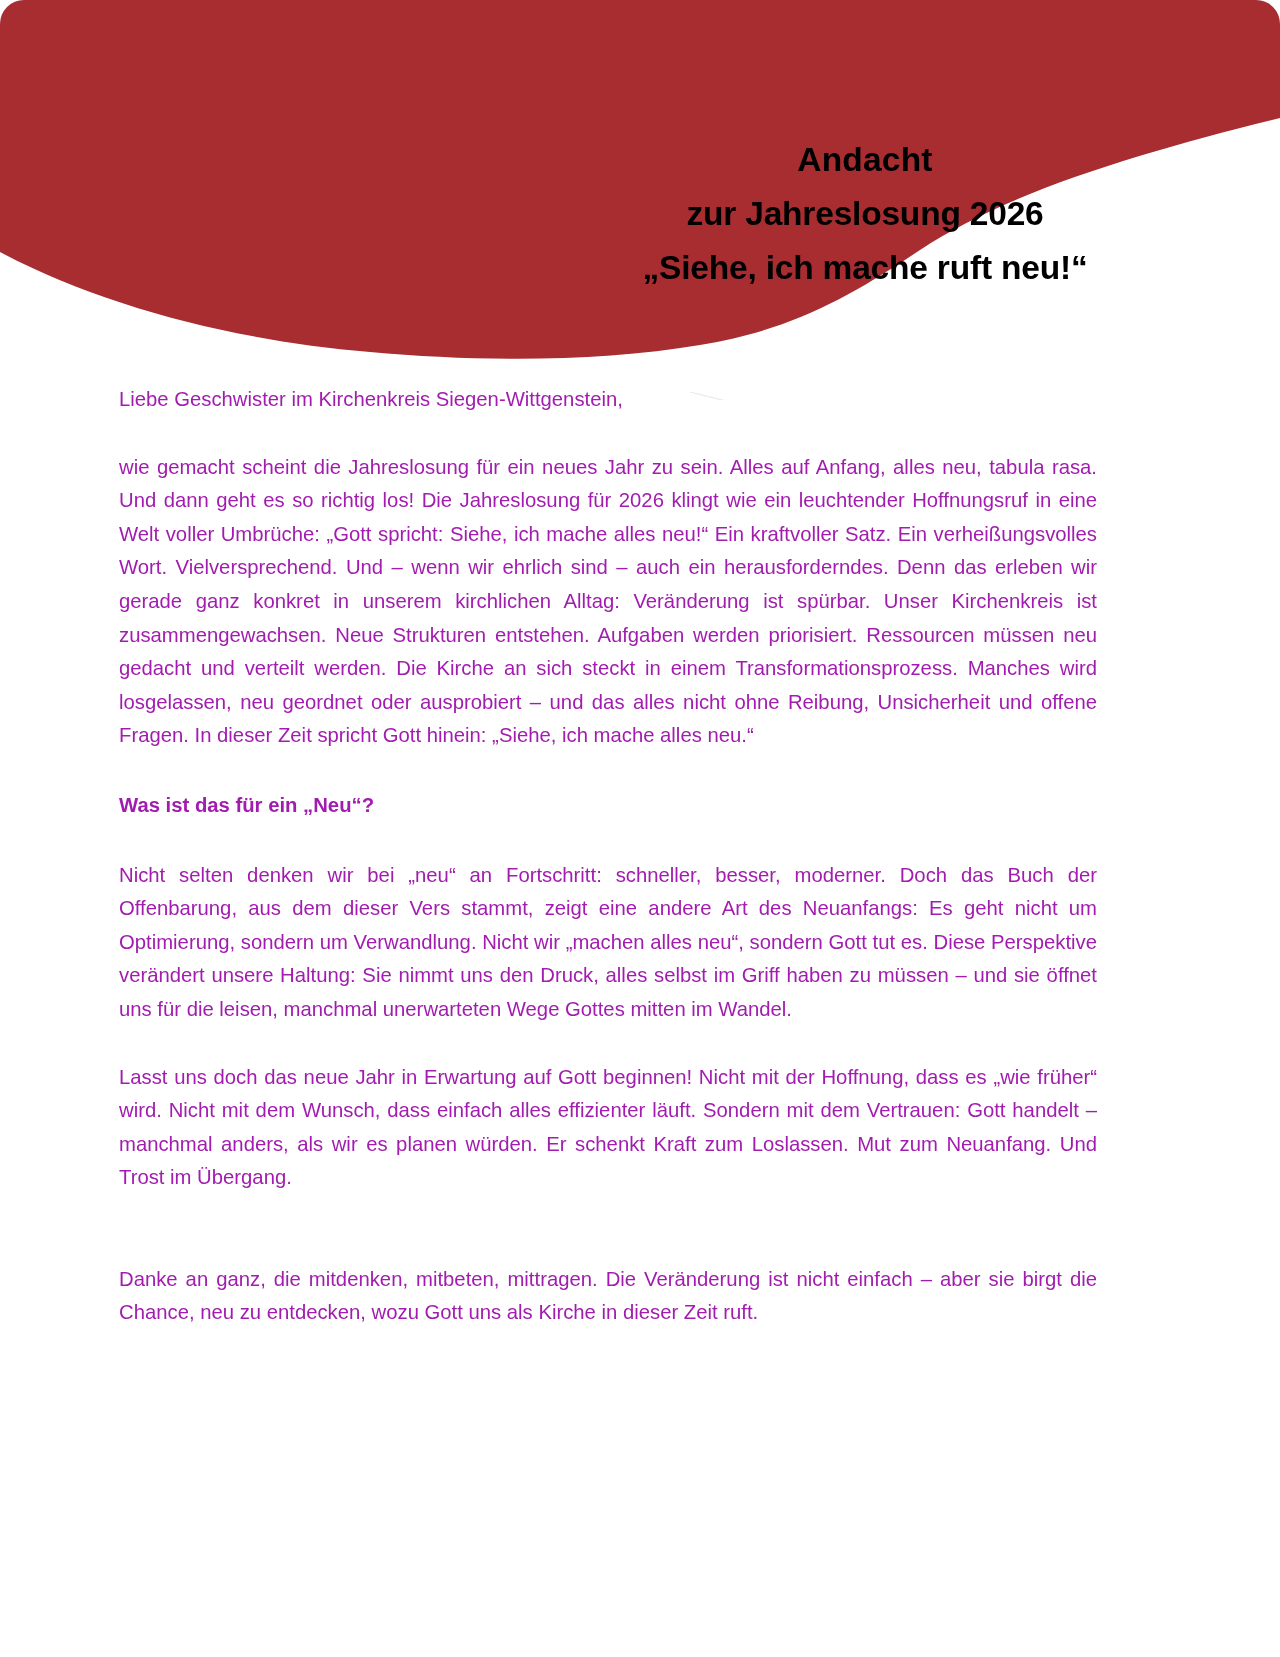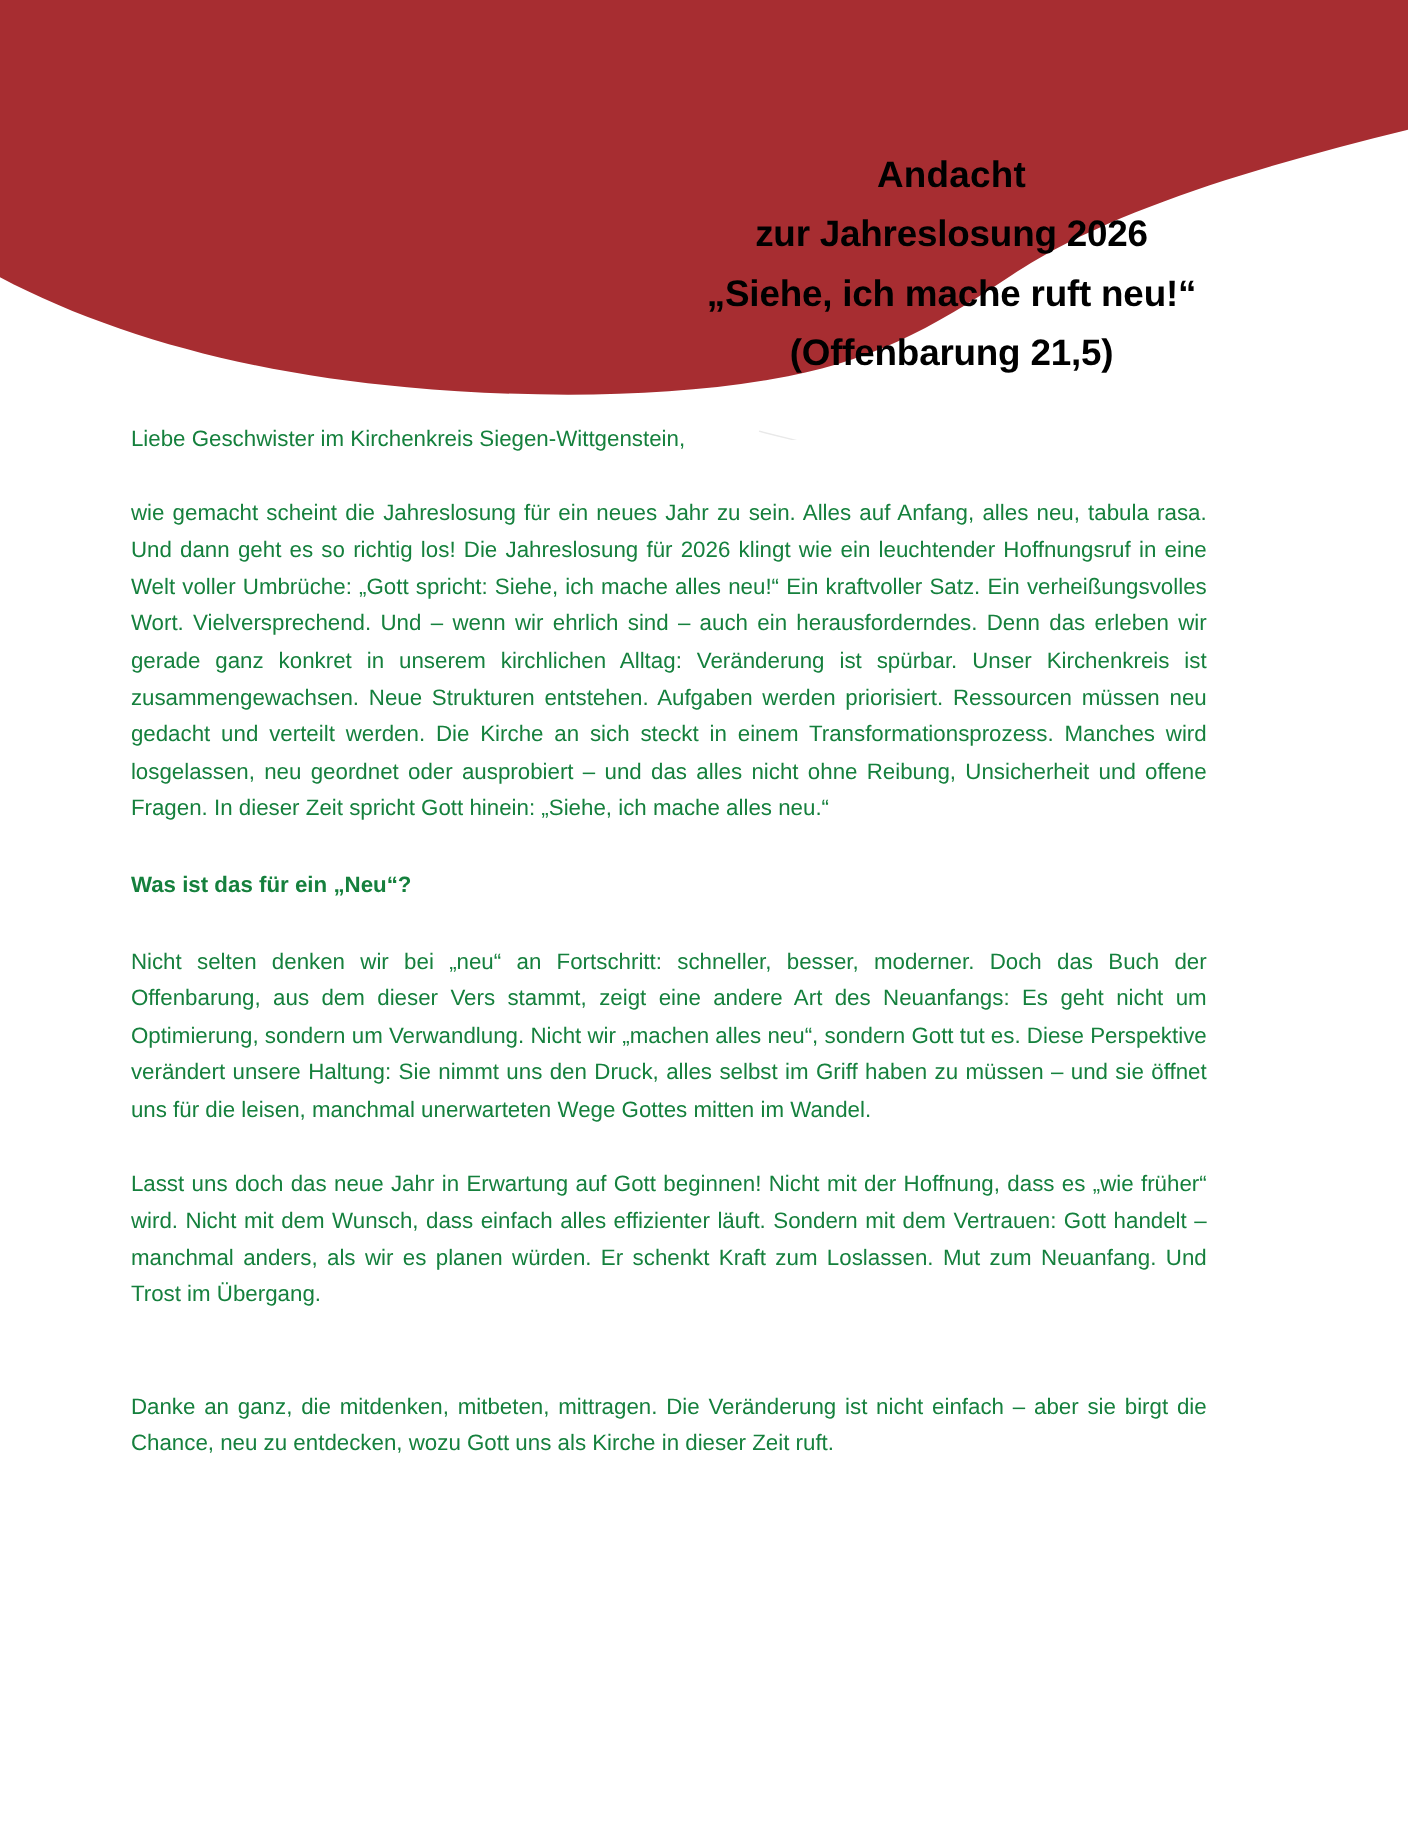--- a/index.html
+++ b/index.html
@@ -11,20 +11,21 @@
   body {
     font-family: "Liberation Sans", sans-serif;
     color: #000000;
   }
   .page {
     position: relative;
     width: 1280px;
     height: 1657px;
     background: #ffffff;
     overflow: hidden;
+    border-radius: 24px;
   }
 
   
   .banner {
     position: absolute;
     left: 0;
     top: 0;
     width: 1280px;
     height: 400px;
   }
@@ -59,21 +60,21 @@
     left: 119px;
     top: 383px;
     width: 978px;
   }
   .para {
     margin: 0;
     font-size: 20.3px;
     line-height: 33.6px;
     text-align: justify;
     text-justify: inter-word;
-    color: #15803d;
+    color: #a21caf;
     -webkit-hyphens: none;
     hyphens: none;
   }
   .para.salutation {
     text-align: left;
   }
   .para.last-left {
     text-align: justify;
   }
   .para.heading {
@@ -109,21 +110,20 @@
                  Z" fill="#a72d31"></path>
 
         <path d="M 690,392 C 840,430 1030,470 1280,492" fill="none" stroke="#e9e9e9" stroke-width="1.2"></path>
       </g>
     </svg>
 
     <div class="header-title">
       <span class="tline l1">Andacht</span>
       <span class="tline l2">zur Jahreslosung 2026</span>
       <span class="tline l3">„Siehe, ich mache ruft neu!“</span>
-      <span class="tline l4">(Offenbarung 21,5)</span>
     </div>
   </div>
 
   <div class="body-col">
 
     <p class="para salutation">Liebe Geschwister im Kirchenkreis Siegen-Wittgenstein,</p>
     <div class="spacer-md"></div>
 
     <p class="para">wie gemacht scheint die Jahreslosung für ein neues Jahr zu sein. Alles auf Anfang, alles neu, tabula rasa. Und dann geht es so richtig los! Die Jahreslosung für 2026 klingt wie ein leuchtender Hoffnungsruf in eine Welt voller Umbrüche: „Gott spricht: Siehe, ich mache alles neu!“ Ein kraftvoller Satz. Ein verheißungsvolles Wort. Vielversprechend. Und – wenn wir ehrlich sind – auch ein herausforderndes. Denn das erleben wir gerade ganz konkret in unserem kirchlichen Alltag: Veränderung ist spürbar. Unser Kirchenkreis ist zusammengewachsen. Neue Strukturen entstehen. Aufgaben werden priorisiert. Ressourcen müssen neu gedacht und verteilt werden. Die Kirche an sich steckt in einem Transformationsprozess. Manches wird losgelassen, neu geordnet oder ausprobiert – und das alles nicht ohne Reibung, Unsicherheit und offene Fragen. In dieser Zeit spricht Gott hinein: „Siehe, ich mache alles neu.“</p>
     <div class="spacer-lg"></div>

